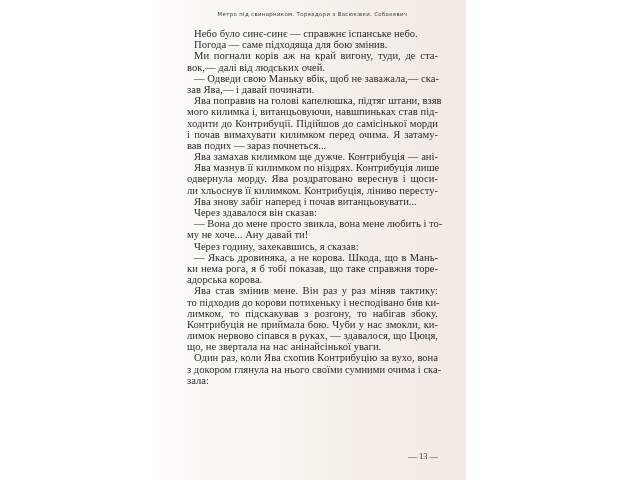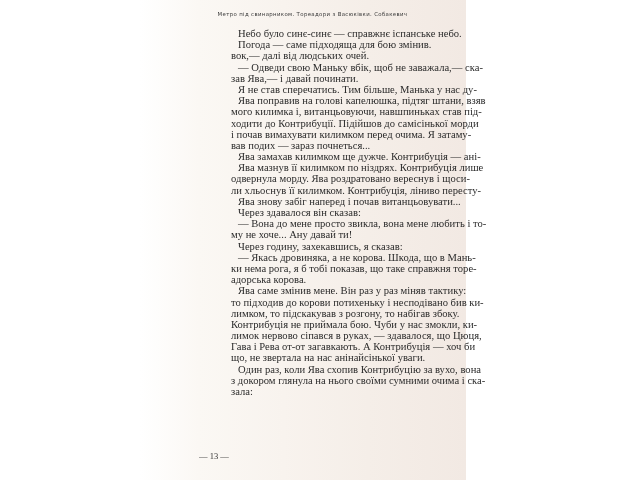--- a/index.html
+++ b/index.html
@@ -15,64 +15,63 @@
     position: absolute; left: 187px; top: 11px; width: 251px;
     text-align: center;
     font-family: "DejaVu Sans", sans-serif; font-size: 5.4px;
     letter-spacing: 0.35px; color: #3a3a3a; white-space: nowrap;
   }
   .body-text {
     position: absolute; left: 187px; top: 28px; width: 251px;
     font-family: "Liberation Serif", serif; font-size: 10.6px;
     line-height: 11.2px; color: #2b2b2b;
   }
-  .line { display: block; white-space: nowrap; text-align: justify; text-align-last: justify; height: 11.2px; margin-left: 44px; }
+  .line { display: block; white-space: nowrap; text-align: justify; text-align-last: justify; height: 11.2px; }
   .line.last { text-align-last: left; }
   .line.indent { padding-left: 7px; }
   .folio {
-    position: absolute; left: 199px; top: 451px; width: 251px; text-align: left;
+    position: absolute; left: 187px; top: 451px; width: 251px; text-align: right;
     font-family: "Liberation Serif", serif; font-size: 8.5px; color: #333;
   }
 </style>
 </head>
 <body>
 
 <div class="page"></div>
 
 <div class="running-head">Метро під свинарником. Тореадори з Васюківки. Собакевич</div>
 
 <div class="body-text" id="body-text">
     <span class="line indent last">Небо було синє-синє — справжнє іспанське небо.</span>
     <span class="line indent last">Погода — саме підходяща для бою змінив.</span>
+    <span class="line indent">Ми погнали корів аж на край вигону, туди, де ста-</span>
     <span class="line last">вок,— далі від людських очей.</span>
     <span class="line indent">— Одведи свою Маньку вбік, щоб не заважала,— ска-</span>
     <span class="line last">зав Ява,— і давай починати.</span>
-    <span class="line indent">Я не став сперечатись. Тим більше, Манька у нас ду-</span>
     <span class="line indent">Ява поправив на голові капелюшка, підтяг штани, взяв</span>
     <span class="line">мого килимка і, витанцьовуючи, навшпиньках став під-</span>
     <span class="line">ходити до Контрибуції. Підійшов до самісінької морди</span>
     <span class="line">і почав вимахувати килимком перед очима. Я затаму-</span>
     <span class="line last">вав подих — зараз почнеться...</span>
     <span class="line indent">Ява замахав килимком ще дужче. Контрибуція — ані-</span>
     <span class="line indent">Ява мазнув її килимком по ніздрях. Контрибуція лише</span>
     <span class="line">одвернула морду. Ява роздратовано вереснув і щоси-</span>
     <span class="line">ли хльоснув її килимком. Контрибуція, ліниво пересту-</span>
     <span class="line indent last">Ява знову забіг наперед і почав витанцьовувати...</span>
     <span class="line indent last">Через здавалося він сказав:</span>
     <span class="line indent">— Вона до мене просто звикла, вона мене любить і то-</span>
     <span class="line last">му не хоче... Ану давай ти!</span>
     <span class="line indent last">Через годину, захекавшись, я сказав:</span>
     <span class="line indent">— Якась дровиняка, а не корова. Шкода, що в Мань-</span>
     <span class="line">ки нема рога, я б тобі показав, що таке справжня торе-</span>
     <span class="line last">адорська корова.</span>
-    <span class="line indent">Ява саме змінив мене. Він раз у раз міняв тактику:</span>
+    <span class="line indent">Ява став змінив мене. Він раз у раз міняв тактику:</span>
     <span class="line">то підходив до корови потихеньку і несподівано бив ки-</span>
     <span class="line">лимком, то підскакував з розгону, то набігав збоку.</span>
     <span class="line">Контрибуція не приймала бою. Чуби у нас змокли, ки-</span>
     <span class="line">лимок нервово сіпався в руках, — здавалося, що Цюця,</span>
-    <span class="line">Гава і Рева от-от загавкають. А Контрибуція — хоч би</span>
     <span class="line last">що, не звертала на нас анінайсінької уваги.</span>
     <span class="line indent">Один раз, коли Ява схопив Контрибуцію за вухо, вона</span>
     <span class="line">з докором глянула на нього своїми сумними очима і ска-</span>
     <span class="line last">зала:</span>
   </div>
 
 <div class="folio">— 13 —</div>
 
 </body></html>

